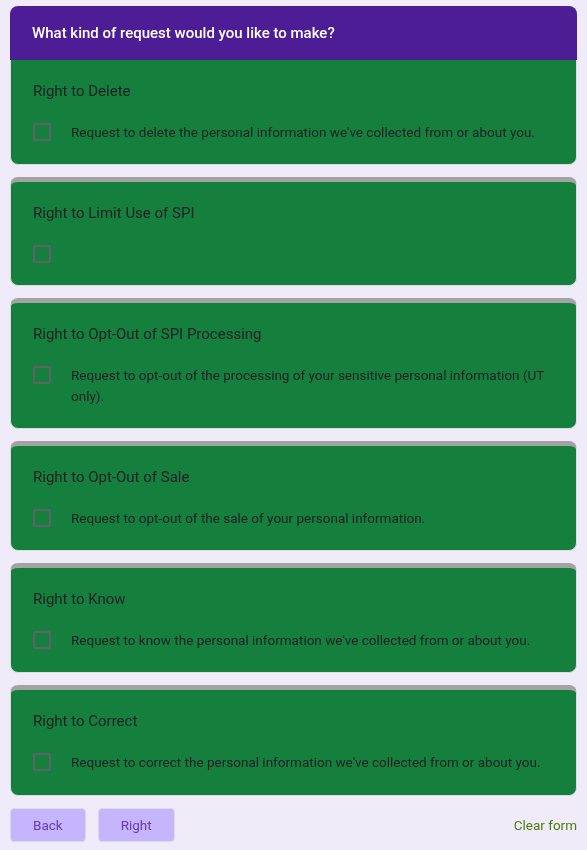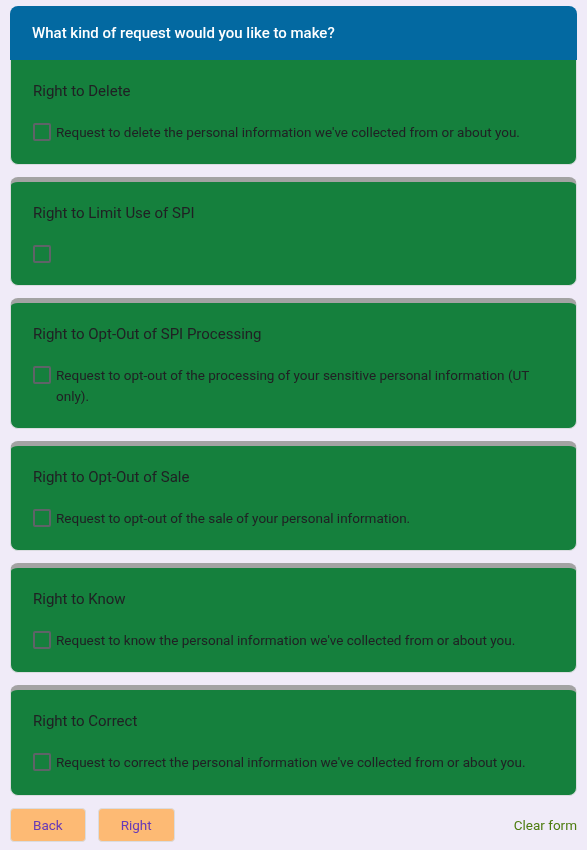--- a/index.html
+++ b/index.html
@@ -7,21 +7,21 @@
       padding: 0;
       box-sizing: border-box;
     }
     body {
       font-family: Roboto, Arial, sans-serif;
       background: #f0ebf8;
       width: 587px;
       padding: 6px 10px 12px 10px;
     }
     .header-card {
-      background: #0369a1;
+      background: #4c1d95;
       border-radius: 8px 8px 0 0;
       padding: 18px 22px;
       color: #fff;
       font-size: 15px;
       font-weight: 500;
     }
     .question-card {
       background: #15803d;
       border: 1px solid #dadce0;
       border-radius: 0 0 8px 8px;
@@ -35,21 +35,21 @@
     }
     .question-title {
       font-size: 15px;
       color: #202124;
       margin-bottom: 22px;
       font-weight: 400;
     }
     .checkbox-row {
       display: flex;
       align-items: flex-start;
-      gap: 5px;
+      gap: 20px;
     }
     .checkbox {
       flex-shrink: 0;
       width: 18px;
       height: 18px;
       border: 2px solid #5f6368;
       border-radius: 2px;
       cursor: pointer;
       margin-top: 1px;
     }
@@ -62,21 +62,21 @@
       display: flex;
       align-items: center;
       justify-content: space-between;
       margin-top: 12px;
     }
     .btn-group {
       display: flex;
       gap: 12px;
     }
     .btn {
-      background: #fdba74;
+      background: #c4b5fd;
       border: 1px solid #dadce0;
       border-radius: 4px;
       padding: 8px 22px;
       font-size: 13.5px;
       color: #673ab7;
       cursor: pointer;
       font-family: inherit;
     }
     .clear-link {
       color: #4d7c0f;

